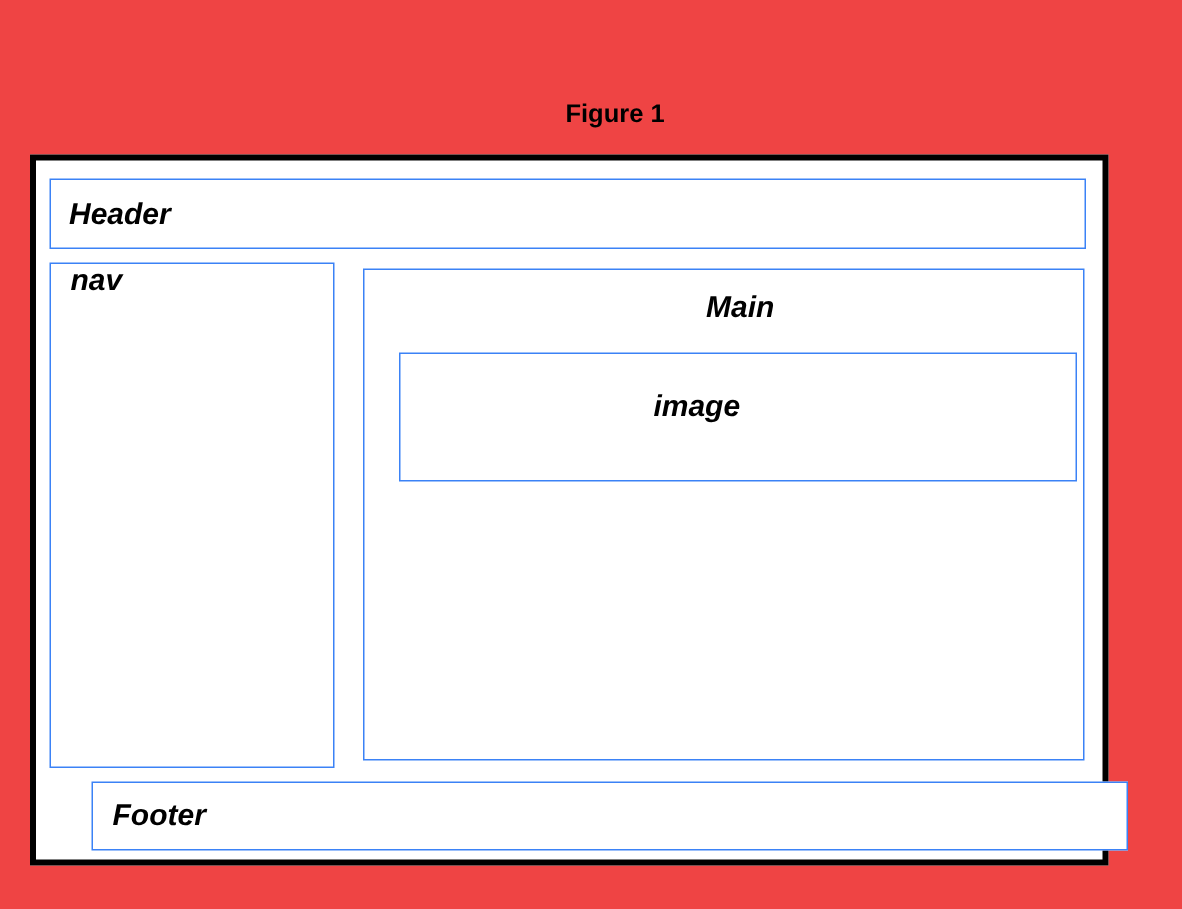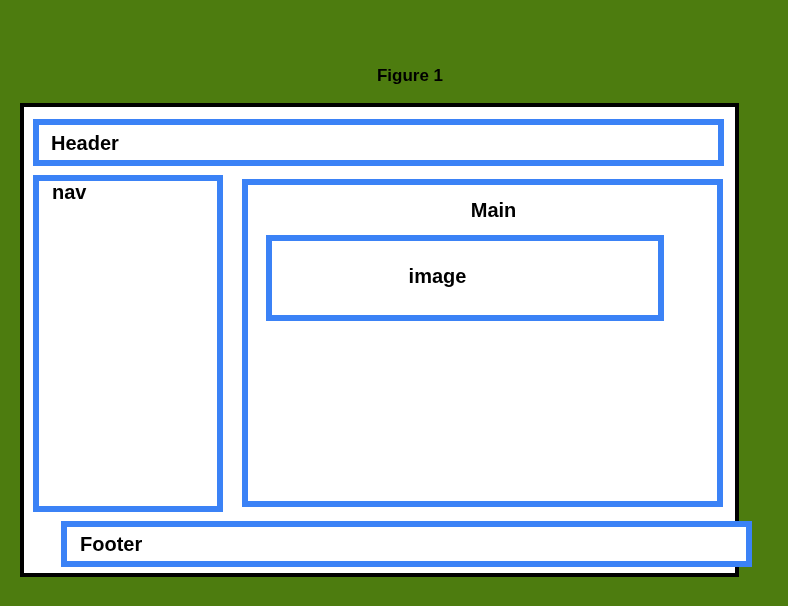--- a/index.html
+++ b/index.html
@@ -1,38 +1,39 @@
 <!DOCTYPE html>
 <html><head>
 <meta charset="utf-8">
 <style>
   * { margin: 0; padding: 0; box-sizing: border-box; }
   html, body { background: #ffffff; }
   .canvas {
     position: relative;
     width: 788px;
     height: 606px;
-    background: #4d7c0f;
+    background: #ef4444;
     font-family: "Liberation Sans", sans-serif;
     color: #000000;
     overflow: hidden;
   }
   .figure-caption {
     position: absolute;
     left: 310px;
     top: 66px;
     width: 200px;
     text-align: center;
     font-size: 17px;
     font-weight: bold;
   }
   .box {
     position: absolute;
     background: #ffffff;
-    border: 6px solid #3b82f6;
+    border: 1px solid #3b82f6;
+    font-style: italic;
   }
   .outer-frame {
     position: absolute;
     left: 20px;
     top: 103px;
     width: 719px;
     height: 474px;
     border: 4px solid #000000;
     background: #ffffff;
   }
@@ -46,21 +47,21 @@
   }
   .main-box {
     left: 242px; top: 179px; width: 481px; height: 328px;
   }
   .main-label {
     display: block;
     margin: 14px 0 0 22px;
     text-align: center;
   }
   .image-box {
-    left: 266px; top: 235px; width: 398px; height: 86px;
+    left: 266px; top: 235px; width: 452px; height: 86px;
   }
   .image-label {
     display: block;
     margin-top: 24px;
     width: calc(100% - 55px);
     text-align: center;
   }
   .footer-box {
     left: 33px; top: 521px; width: 691px; height: 46px;
     display: flex; align-items: center; padding-left: 13px; margin-left: 28px;

